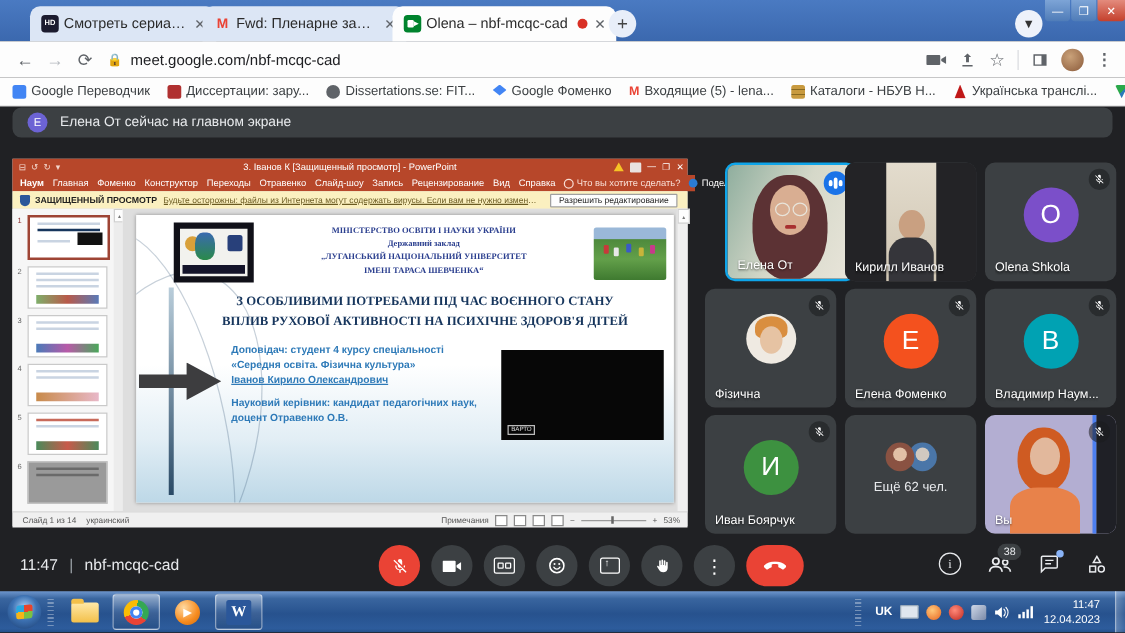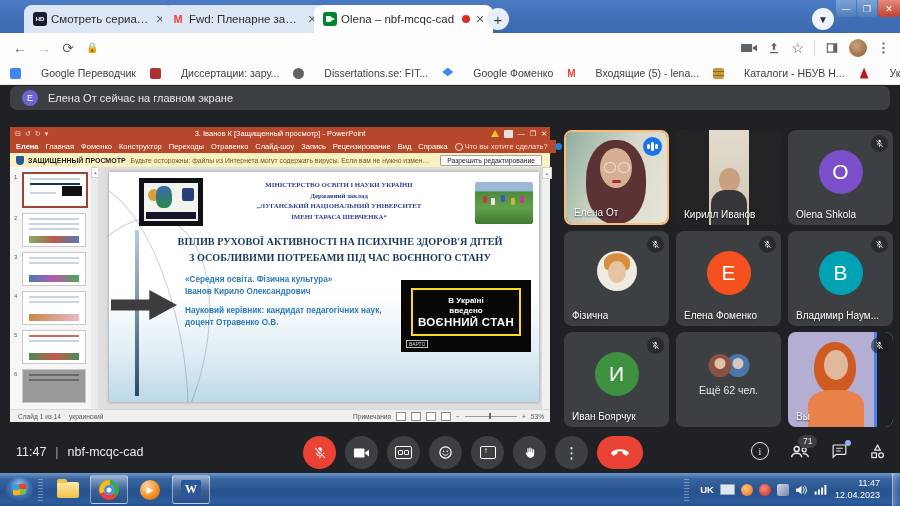--- a/index.html
+++ b/index.html
@@ -32,21 +32,21 @@
   .toolbar{left:0;top:33px;width:900px;height:29px;background:#fdfdfd;display:flex;align-items:center}
   .navico{width:24px;height:24px;display:flex;align-items:center;justify-content:center;font-size:14px;color:#5f6368;flex:none}
   .navico.dis{color:#b8bcc1}
   .urlbox{display:flex;align-items:center;flex:1;height:22px;margin-left:6px}
   .lock{font-size:10px;color:#5f6368;margin-right:6px}
   .url{font-size:12px;color:#202124}
   .tb-right{display:flex;align-items:center;gap:10px;margin:0 10px 0 auto;color:#5f6368}
   .avatar-chrome{width:18px;height:18px;border-radius:50%;background:radial-gradient(circle at 40% 35%,#caa27a,#8a5a3a)}
   .bookmarks{left:0;top:62px;width:900px;height:22px;background:#fdfdfd;display:flex;align-items:center;
     font-size:10.5px;color:#3c4043;white-space:nowrap;overflow:hidden;border-bottom:1px solid #e8e8e8}
-  .bm{display:flex;align-items:center;gap:20px;padding:0 7px;flex:none}
+  .bm{display:flex;align-items:center;gap:4px;padding:0 7px;flex:none}
   .bmi{width:11px;height:11px;border-radius:2px;flex:none}
   
   .banner{left:10px;top:86px;width:880px;height:24px;background:#3c4043;border-radius:7px;
     display:flex;align-items:center;color:#e8eaed;font-size:11px}
   .banner .av{width:16px;height:16px;border-radius:50%;margin:0 10px 0 12px;display:flex;align-items:center;
     justify-content:center;color:#fff;font-size:9px}
   
   .pptwin{left:10px;top:127px;width:540px;height:294px;background:#e6e6e6;font-family:"Liberation Sans",sans-serif}
   .ppt-title{left:0;top:0;width:540px;height:13px;background:#b7472a;color:#fff;display:flex;align-items:center}
   .qat{display:flex;gap:4px;margin-left:5px;font-size:7px;color:#f3d5cb}
@@ -97,21 +97,21 @@
   .sl-headtxt{flex:1;text-align:center;font-family:"Liberation Serif",serif;font-weight:bold;color:#2b3f8f;
     font-size:6.8px;line-height:1.55;padding:2px 4px 0 4px}
   .sl-photo{width:58px;height:42px;flex:none;margin-top:4px;border-radius:2px;
     background:linear-gradient(#9ab8d8 22%,#4e8a3c 23%,#63a04a 60%,#3f7a30);position:relative;overflow:hidden}
   .sl-photo i{position:absolute;width:4px;height:7px;border-radius:1px}
   .sl-title{position:absolute;left:36px;right:4px;top:62px;text-align:center;font-family:"Liberation Serif",serif;
     font-weight:bold;color:#17365d;font-size:10.2px;line-height:1.55}
   .arrow{position:absolute;left:2px;top:118px;width:66px;height:30px;background:#3d3d3f;
     clip-path:polygon(0 32%,58% 32%,58% 0,100% 50%,58% 100%,58% 68%,0 68%)}
   .sl-text{position:absolute;left:76px;top:102px;width:250px;color:#2e7ab8;font-weight:bold;font-size:8.2px;line-height:1.45}
-  .sl-text .nm{}
+  .sl-text .nm{text-decoration:underline}
   .sl-text .gap{height:7px}
   .warbox{position:absolute;right:8px;top:108px;width:130px;height:72px;background:#070707}
   .warinner{position:absolute;left:10px;right:10px;top:8px;bottom:16px;border:2px solid #ffd71c;
     display:flex;flex-direction:column;align-items:center;justify-content:center;color:#fff;font-weight:bold}
   .warinner .l1{font-size:8px;line-height:1.3}
   .warinner .l3{font-size:11.5px;letter-spacing:.3px}
   .wartag{position:absolute;left:5px;bottom:4px;border:1px solid #bbb;color:#ddd;font-size:5px;padding:0 2px}
   .canvas-scroll{position:absolute;right:0;top:0;width:8px;height:242px;background:#f0f0f0;border-left:1px solid #dcdcdc}
   .canvas-scroll .box{position:absolute;top:0;left:0;width:8px;height:10px;background:#fdfdfd;border:1px solid #cfcfcf;
     font-size:4px;color:#777;display:flex;align-items:center;justify-content:center}
@@ -126,21 +126,21 @@
   .tile{position:absolute;width:105px;height:95px;background:#3c4043;border-radius:8px;overflow:hidden}
   .tile .name{position:absolute;left:8px;bottom:5px;color:#fff;font-size:10px;white-space:nowrap;
     text-shadow:0 1px 2px rgba(0,0,0,.7);max-width:92px;overflow:hidden;text-overflow:ellipsis}
   .micoff{position:absolute;top:5px;right:5px;width:17px;height:17px;border-radius:50%;background:rgba(26,27,30,.55);
     display:flex;align-items:center;justify-content:center}
   .initcirc{position:absolute;left:50%;top:44%;transform:translate(-50%,-50%);width:44px;height:44px;border-radius:50%;
     display:flex;align-items:center;justify-content:center;color:#fff;font-size:21px}
   .speakind{position:absolute;top:5px;right:5px;width:19px;height:19px;border-radius:50%;background:#1a73e8;
     display:flex;align-items:center;justify-content:center;gap:1.5px}
   .speakind i{width:2.5px;background:#fff;border-radius:2px}
-  .t1{left:564px;top:130px;border:2px solid #fdba74;width:101px;height:91px}
+  .t1{left:580px;top:130px;border:2px solid #0ea5e9;width:101px;height:91px}
   .t2{left:676px;top:130px}.t3{left:788px;top:130px}
   .t4{left:564px;top:231px}.t5{left:676px;top:231px}.t6{left:788px;top:231px}
   .t7{left:564px;top:332px}.t8{left:676px;top:332px}.t9{left:788px;top:332px}
   .vid1{position:absolute;inset:0;background:linear-gradient(115deg,#8fae9e,#d5d8c9 50%,#e9e5da)}
   .vid1 .hair{position:absolute;left:20px;top:8px;width:60px;height:84px;border-radius:46%;background:#5c3234}
   .vid1 .face{position:absolute;left:34px;top:16px;width:32px;height:40px;border-radius:50%;background:#d9ae92}
   .vid1 .gl{position:absolute;left:38px;top:30px;width:10px;height:9px;border:1.5px solid #e8e4da;border-radius:50%}
   .vid1 .gr{position:absolute;left:52px;top:30px;width:10px;height:9px;border:1.5px solid #e8e4da;border-radius:50%}
   .vid1 .lip{position:absolute;left:46px;top:48px;width:9px;height:3px;border-radius:2px;background:#a83030}
   .vid2{position:absolute;inset:0;background:#232326}
@@ -240,20 +240,21 @@
   <div class="abs wbtn wmax">❐</div>
   <div class="abs wbtn wclose">✕</div>
 </div>
 
 <div class="abs toolbar">
   <span class="navico" style="margin-left:8px">←</span>
   <span class="navico dis">→</span>
   <span class="navico">⟳</span>
   <div class="urlbox">
     <span class="lock">🔒</span>
+    <span class="url">meet.google.com/nbf-mcqc-cad</span>
   </div>
   <div class="tb-right">
     <svg width="16" height="12" viewBox="0 0 20 14">
         <path d="M1 2h12a1 1 0 0 1 1 1v8a1 1 0 0 1-1 1H1a1 1 0 0 1-1-1V3a1 1 0 0 1 1-1zm14 4 5-3v8l-5-3z" fill="#5f6368"></path>
       </svg>
     <svg width="14" height="14" viewBox="0 0 24 24">
         <path d="M12 3l5 5h-3v7h-4V8H7l5-5zM5 19h14v2H5z" fill="#5f6368"></path>
       </svg>
     <span style="font-size:14px">☆</span>
     <div style="width:1px;height:16px;background:#dadce0"></div>
@@ -317,21 +318,21 @@
       </span>
     <span class="ppt-tr">
       <span class="warn-tri"></span>
       <span class="acctbox"></span>
       <span>—</span>
       <span>❐</span>
       <span>✕</span>
     </span>
   </div>
   <div class="abs ppt-ribbon">
-    <span class="file">Елена</span>
+    <span class="file">Наум</span>
     <span>Главная</span>
     <span>Фоменко</span>
     <span>Конструктор</span>
     <span>Переходы</span>
     <span>Отравенко</span>
     <span>Слайд-шоу</span>
     <span>Запись</span>
     <span>Рецензирование</span>
     <span>Вид</span>
     <span>Справка</span>
@@ -427,37 +428,33 @@
           </div>
           <div class="sl-photo">
             <i style="left:8px;top:14px;background:#c83a3a"></i>
               <i style="left:16px;top:16px;background:#e8e8e8"></i>
             <i style="left:26px;top:13px;background:#3a5ac8"></i>
               <i style="left:36px;top:16px;background:#c8b43a"></i>
             <i style="left:45px;top:14px;background:#c83a8a"></i>
           </div>
         </div>
         <div class="sl-title">
+          <div>З  ОСОБЛИВИМИ ПОТРЕБАМИ ПІД ЧАС ВОЄННОГО СТАНУ</div>
           <div>ВПЛИВ РУХОВОЇ АКТИВНОСТІ НА ПСИХІЧНЕ ЗДОРОВ'Я ДІТЕЙ</div>
-          <div>З  ОСОБЛИВИМИ ПОТРЕБАМИ ПІД ЧАС ВОЄННОГО СТАНУ</div>
         </div>
         <div class="arrow"></div>
         <div class="sl-text">
+          <div>Доповідач: студент 4 курсу спеціальності</div>
           <div>«Середня освіта. Фізична культура»</div>
           <div class="nm">Іванов Кирило Олександрович</div>
           <div class="gap"></div>
           <div>Науковий керівник: кандидат педагогічних наук,</div>
           <div>доцент Отравенко О.В.</div>
         </div>
         <div class="warbox">
-          <div class="warinner">
-            <div class="l1">В Україні</div>
-            <div class="l1">введено</div>
-            <div class="l3">ВОЄННИЙ СТАН</div>
-          </div>
           <div class="wartag">ВАРТО</div>
         </div>
       </div>
       <div class="canvas-scroll">
           <span class="box">▲</span>
         </div>
     </div>
   </div>
   <div class="abs ppt-status">
     <span class="seg">Слайд 1 из 14</span>
@@ -628,21 +625,21 @@
       </div>
     <div class="endcall">
       <svg width="18" height="8" viewBox="0 0 24 10">
           <path d="M12 0C7.3 0 3.1 1.6.4 4.2c-.5.5-.5 1.3 0 1.8l2.3 2.2c.5.5 1.2.5 1.7.1 1-.8 2.2-1.5 3.4-1.9.4-.2.7-.6.7-1V3.1c2.3-.6 4.7-.6 7 0v2.3c0 .4.3.8.7 1 1.2.4 2.4 1.1 3.4 1.9.5.4 1.2.4 1.7-.1l2.3-2.2c.5-.5.5-1.3 0-1.8C20.9 1.6 16.7 0 12 0z" fill="#fff"></path>
         </svg>
     </div>
   </div>
   <div class="mb-right">
     <span class="infoc">i</span>
     <span class="relico">
-      <span class="badge71">71</span>
+      <span class="badge71">38</span>
       <svg width="20" height="15" viewBox="0 0 24 16">
           <circle cx="8" cy="5" r="3" fill="none" stroke="#e8eaed" stroke-width="1.8"></circle>
           <path d="M2 15c0-3 2.7-5 6-5s6 2 6 5" fill="none" stroke="#e8eaed" stroke-width="1.8"></path>
           <circle cx="17" cy="6" r="2.4" fill="none" stroke="#e8eaed" stroke-width="1.6"></circle>
           <path d="M15.5 10.6c2.8-.4 6.5 1 6.5 4.4" fill="none" stroke="#e8eaed" stroke-width="1.6"></path>
         </svg>
     </span>
     <span class="relico">
       <span class="bluedot"></span>
       <svg width="17" height="16" viewBox="0 0 24 24">

